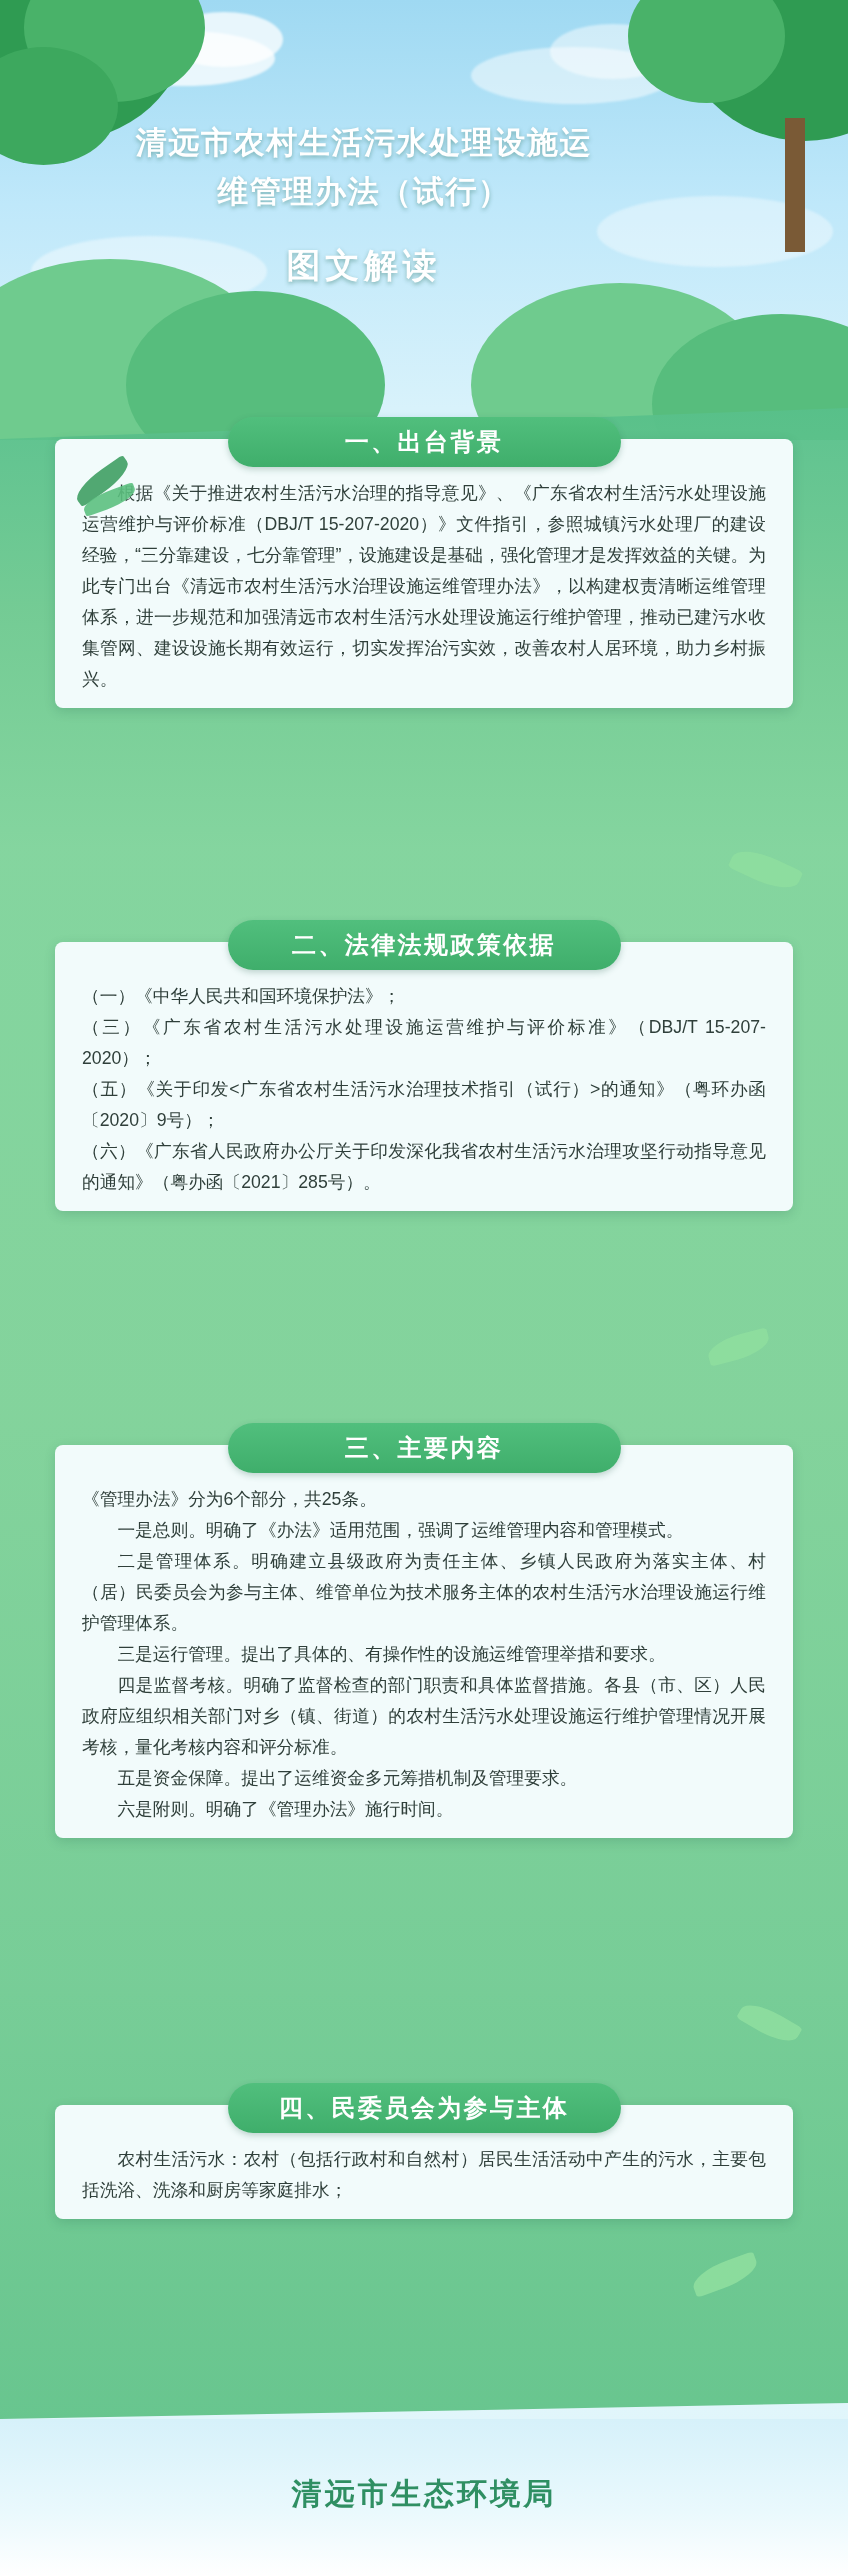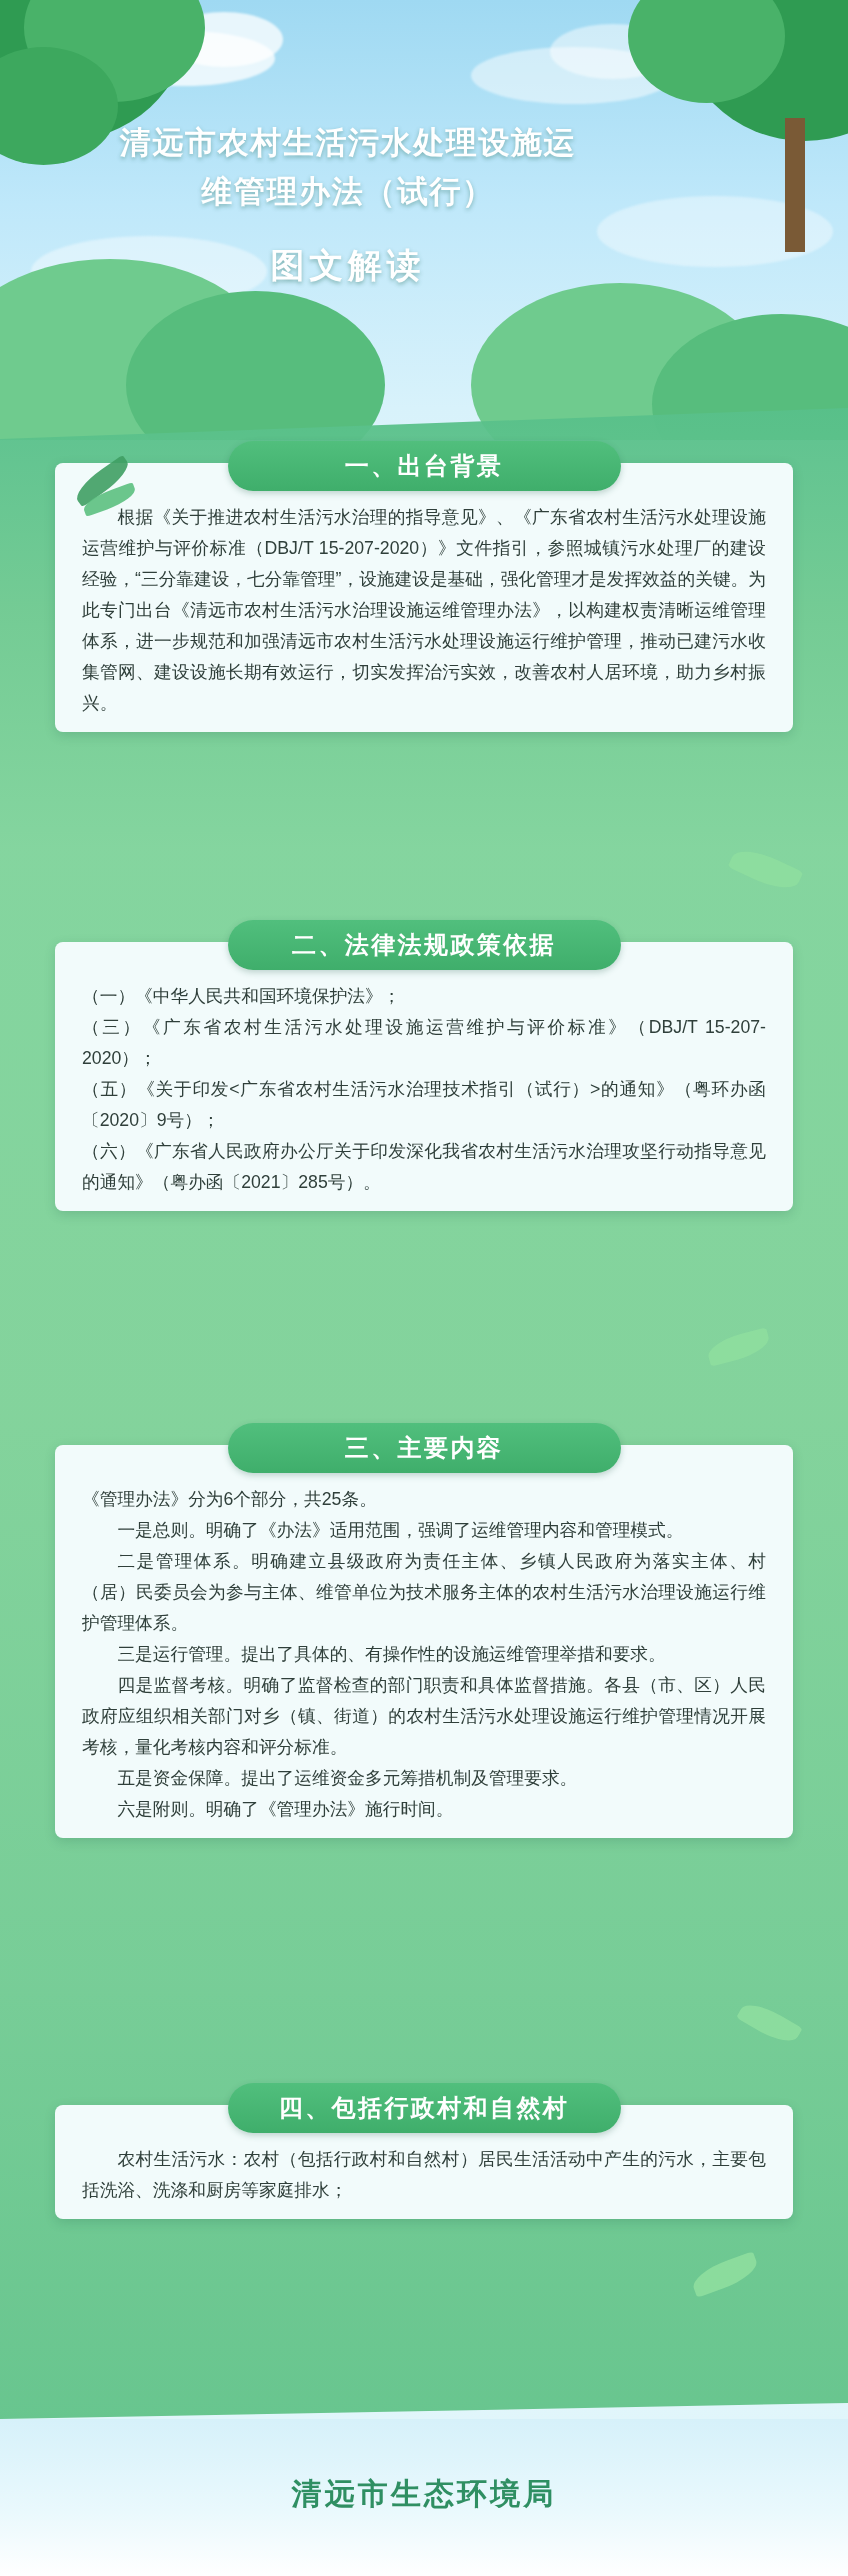--- a/index.html
+++ b/index.html
@@ -35,21 +35,21 @@
   
   .hero {
     position: absolute;
     left: 0; top: 0;
     width: 848px;
     height: 440px;
     overflow: hidden;
   }
   .hero-title-wrap {
     position: absolute;
-    left: 0; top: 118px;
+    left: 16px; top: 118px;
     width: 696px;
     text-align: center;
     z-index: 40;
   }
   .hero-title {
     font-size: 31px;
     line-height: 49px;
     font-weight: bold;
     color: #ffffff;
     letter-spacing: 1.6px;
@@ -195,21 +195,21 @@
 
   <div class="green-band"></div>
 
   <div class="accent-leaf dark" style="left:71px; top:471px; width:63px; height:20.4px; transform:rotate(-35deg);"></div>
   <div class="accent-leaf" style="left:82px; top:491px; width:55px; height:17.3px; transform:rotate(-20deg);"></div>
   <div class="accent-leaf light" style="left:730px; top:856px; width:71px; height:27px; transform:rotate(25deg);"></div>
   <div class="accent-leaf light" style="left:707px; top:1335px; width:63px; height:23.6px; transform:rotate(-15deg);"></div>
   <div class="accent-leaf light" style="left:738px; top:2011px; width:63px; height:23.6px; transform:rotate(30deg);"></div>
   <div class="accent-leaf light" style="left:691px; top:2262px; width:68px; height:25px; transform:rotate(-20deg);"></div>
 
-  <div class="card" style="top:463px;">
+  <div class="card" style="top:439px;">
     <div class="card-head">
       <span>一、出台背景</span>
     </div>
     <div class="card-body">
       <p class="indent">根据《关于推进农村生活污水治理的指导意见》、《广东省农村生活污水处理设施运营维护与评价标准（DBJ/T 15-207-2020）》文件指引，参照城镇污水处理厂的建设经验，“三分靠建设，七分靠管理”，设施建设是基础，强化管理才是发挥效益的关键。为此专门出台《清远市农村生活污水治理设施运维管理办法》，以构建权责清晰运维管理体系，进一步规范和加强清远市农村生活污水处理设施运行维护管理，推动已建污水收集管网、建设设施长期有效运行，切实发挥治污实效，改善农村人居环境，助力乡村振兴。</p>
     </div>
   </div>
 
   <div class="card" style="top:942px;">
     <div class="card-head">
@@ -233,21 +233,21 @@
       <p class="indent">二是管理体系。明确建立县级政府为责任主体、乡镇人民政府为落实主体、村（居）民委员会为参与主体、维管单位为技术服务主体的农村生活污水治理设施运行维护管理体系。</p>
       <p class="indent">三是运行管理。提出了具体的、有操作性的设施运维管理举措和要求。</p>
       <p class="indent">四是监督考核。明确了监督检查的部门职责和具体监督措施。各县（市、区）人民政府应组织相关部门对乡（镇、街道）的农村生活污水处理设施运行维护管理情况开展考核，量化考核内容和评分标准。</p>
       <p class="indent">五是资金保障。提出了运维资金多元筹措机制及管理要求。</p>
       <p class="indent">六是附则。明确了《管理办法》施行时间。</p>
     </div>
   </div>
 
   <div class="card" style="top:2105px;">
     <div class="card-head">
-      <span>四、包括行政村和自然村</span>
+      <span>四、民委员会为参与主体</span>
     </div>
     <div class="card-body">
       <p class="indent">农村生活污水：农村（包括行政村和自然村）居民生活活动中产生的污水，主要包括洗浴、洗涤和厨房等家庭排水；</p>
     </div>
   </div>
 
   <div class="footer-band"></div>
   <div class="footer">
     <div class="footer-text">清远市生态环境局</div>
   </div>

